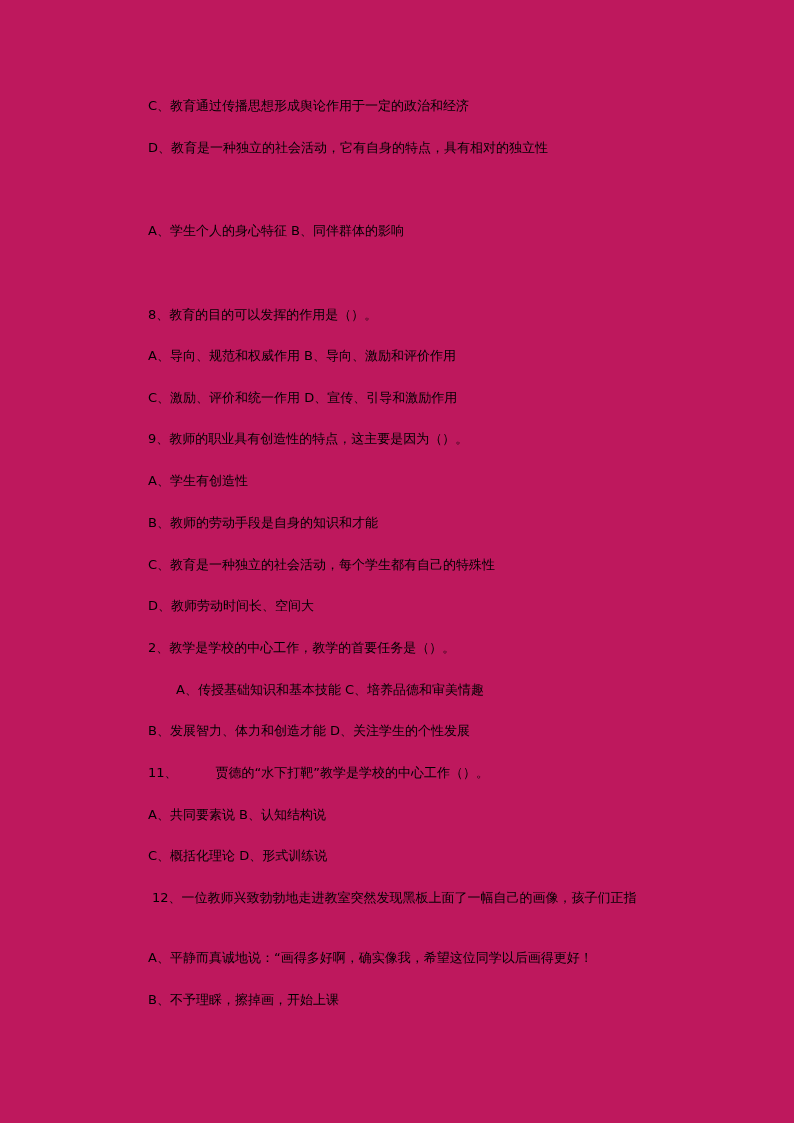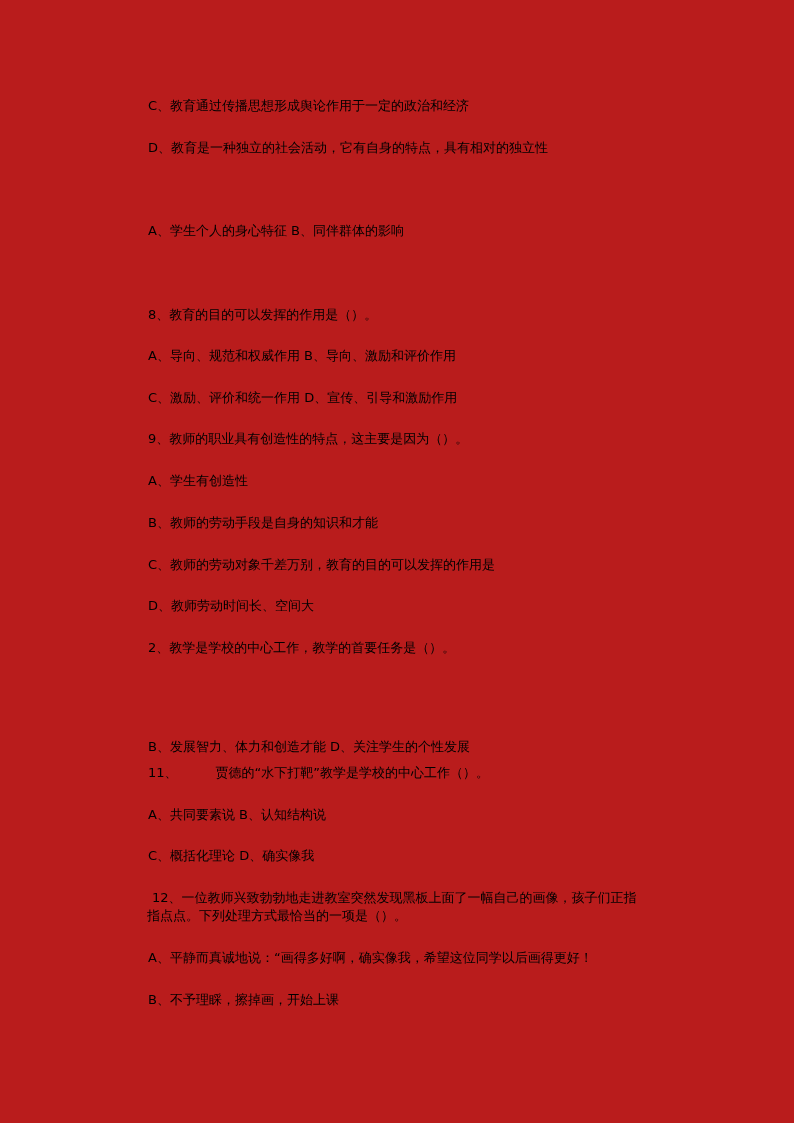--- a/index.html
+++ b/index.html
@@ -14,21 +14,21 @@
     overflow: hidden;
     font-family: "DejaVu Sans", "Liberation Sans", sans-serif;
     color: #000000;
   }
   .page {
     position: absolute;
     left: 0;
     top: 0;
     width: 794px;
     height: 1123px;
-    background: #b91c1c;
+    background: #be185d;
   }
   .line {
     position: absolute;
     left: 148px;
     font-size: 13px;
     line-height: 18px;
     white-space: nowrap;
     letter-spacing: 0px;
   }
   .line.indent { left: 176px; }
@@ -46,30 +46,30 @@
 
   <div class="line" style="top:222px">A、学生个人的身心特征 B、同伴群体的影响</div>
 
   <div class="line" style="top:306px">8、教育的目的可以发挥的作用是（）。</div>
   <div class="line" style="top:347px">A、导向、规范和权威作用 B、导向、激励和评价作用</div>
   <div class="line" style="top:389px">C、激励、评价和统一作用 D、宣传、引导和激励作用</div>
 
   <div class="line" style="top:430px">9、教师的职业具有创造性的特点，这主要是因为（）。</div>
   <div class="line" style="top:472px">A、学生有创造性</div>
   <div class="line" style="top:514px">B、教师的劳动手段是自身的知识和才能</div>
-  <div class="line" style="top:556px">C、教师的劳动对象千差万别，教育的目的可以发挥的作用是</div>
+  <div class="line" style="top:556px">C、教育是一种独立的社会活动，每个学生都有自己的特殊性</div>
   <div class="line" style="top:597px">D、教师劳动时间长、空间大</div>
 
   <div class="line" style="top:639px">2、教学是学校的中心工作，教学的首要任务是（）。</div>
-  <div class="line" style="top:738px">B、发展智力、体力和创造才能 D、关注学生的个性发展</div>
+  <div class="line indent" style="top:681px">A、传授基础知识和基本技能 C、培养品德和审美情趣</div>
+  <div class="line" style="top:722px">B、发展智力、体力和创造才能 D、关注学生的个性发展</div>
 
   <div class="line" style="top:764px">
     <span>11、</span><span class="q11-gap"></span><span>贾德的“水下打靶”教学是学校的中心工作（）。</span>
   </div>
   <div class="line" style="top:806px">A、共同要素说 B、认知结构说</div>
-  <div class="line" style="top:847px">C、概括化理论 D、确实像我</div>
+  <div class="line" style="top:847px">C、概括化理论 D、形式训练说</div>
 
   <div class="line para-first" style="top:889px">12、一位教师兴致勃勃地走进教室突然发现黑板上面了一幅自己的画像，孩子们正指</div>
-  <div class="line para-cont" style="top:907px">指点点。下列处理方式最恰当的一项是（）。</div>
   <div class="line" style="top:949px">A、平静而真诚地说：“画得多好啊，确实像我，希望这位同学以后画得更好！</div>
   <div class="line" style="top:991px">B、不予理睬，擦掉画，开始上课</div>
 
 </div>
 
 </body></html>

